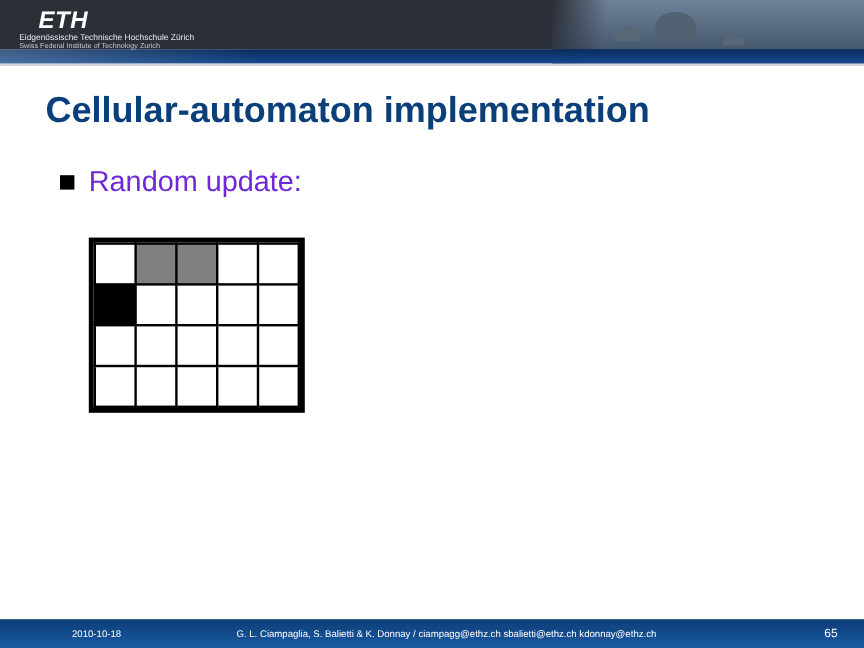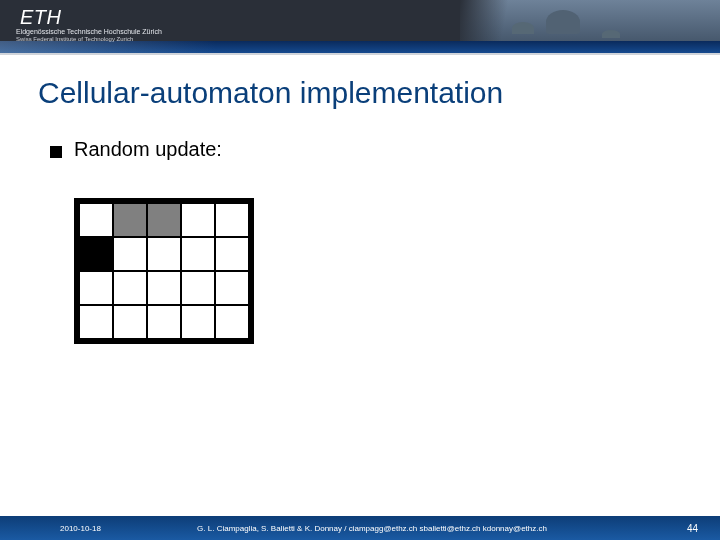--- a/index.html
+++ b/index.html
@@ -11,31 +11,31 @@
   .header { position: absolute; top: 0; left: 0; width: 720px; height: 60px; }
   .header-dark { position: absolute; top: 0; left: 0; width: 720px; height: 41px; background: #2a2f38; }
   .header-strip { position: absolute; top: 41px; left: 0; width: 720px; height: 12px; background: linear-gradient(#0a2a5c 0%, #154a8f 100%); }
   .header-strip::after { content: ""; position: absolute; top: 0; left: 0; width: 720px; height: 12px; background: linear-gradient(to right, rgba(150,170,190,.4) 0%, rgba(150,170,190,0) 30%); }
   .header-sep { position: absolute; top: 53px; left: 0; width: 720px; height: 2px; background: #d0d4da; }
   .header-photo { position: absolute; top: 0; right: 0; width: 260px; height: 53px; background:
       linear-gradient(100deg, #2a2f38 0%, rgba(42,47,56,0) 18%),
       linear-gradient(#6e8299, #3b4c60);
   }
   .dome { position: absolute; width: 34px; height: 24px; right: 140px; top: 10px; background: #516273; border-radius: 50% 50% 10% 10%; box-shadow: -40px 6px 0 -6px #566875, 48px 12px 0 -8px #566875; }
-  .eth-logo { position: absolute; top: 6px; left: 20px; color: #fff; font-weight: 400; font-size: 20px; letter-spacing: 0.5px; font-style: italic; }
+  .eth-logo { position: absolute; top: 6px; left: 32px; color: #fff; font-weight: 700; font-size: 20px; letter-spacing: 0.5px; font-style: italic; }
   .eth-sub   { position: absolute; top: 28px; left: 16px; color: #e4e7ec; font-size: 7px; line-height: 1; white-space: nowrap; }
   .eth-sub2  { position: absolute; top: 36px; left: 16px; color: #c8ccd4; font-size: 6px; line-height: 1; white-space: nowrap; }
 
   
-  .title { position: absolute; top: 76px; left: 38px; font-size: 30px; font-weight: 400; color: #0a3f7a; }
+  .title { position: absolute; top: 76px; left: 38px; font-size: 30px; font-weight: 700; color: #0a3f7a; }
 
   
   .bullet-row { position: absolute; top: 138px; left: 50px; display: flex; align-items: flex-start; gap: 12px; }
   .bullet-mark { width: 12px; height: 12px; background: #000; margin-top: 8px; flex: 0 0 12px; }
-  .bullet-text { font-size: 20px; color: #000000; }
+  .bullet-text { font-size: 24px; color: #6d28d9; }
 
   
   .grid-wrap { position: absolute; top: 198px; left: 74px; border: 4px solid #000; }
   .grid { border-collapse: collapse; }
   .grid td { width: 34px; height: 34px; border: 2px solid #000; background: #fff; }
   .grid td.g { background: #808080; }
   .grid td.k { background: #000; }
 
   
   .footer { position: absolute; bottom: 0; left: 0; width: 720px; height: 24px; background: linear-gradient(#0d3d77 0%, #1a5aa3 100%); color: #fff; font-size: 8px; display: flex; align-items: center; }
@@ -98,16 +98,16 @@
         <td></td>
         <td></td>
       </tr>
     </tbody>
       </table>
   </div>
 
   <div class="footer">
     <div class="footer-date">2010-10-18</div>
     <div class="footer-authors">G. L. Ciampaglia, S. Balietti &amp; K. Donnay / ciampagg@ethz.ch  sbalietti@ethz.ch  kdonnay@ethz.ch</div>
-    <div class="footer-page">44</div>
+    <div class="footer-page">65</div>
   </div>
 
 </div>
 
 </body></html>

